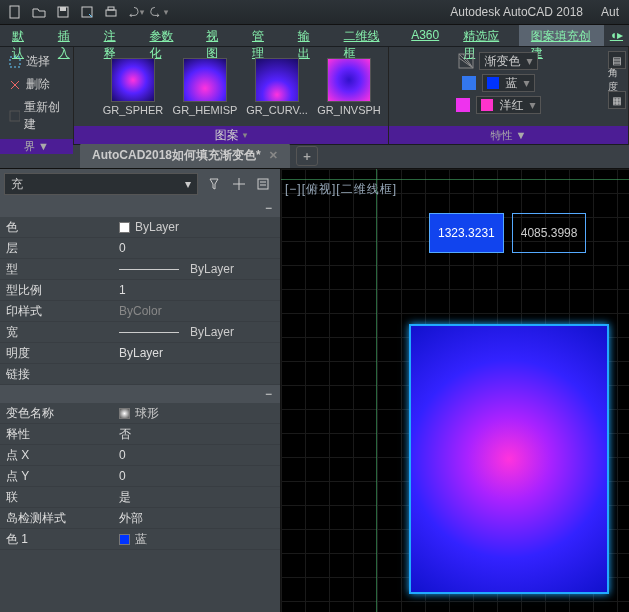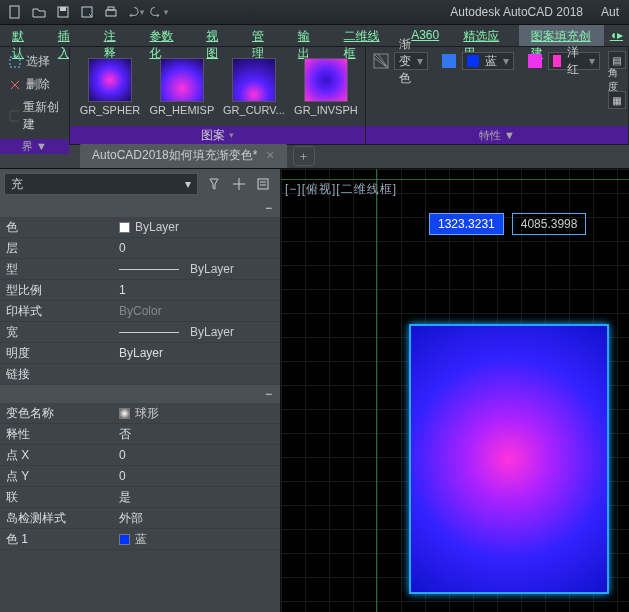--- a/index.html
+++ b/index.html
@@ -19,29 +19,29 @@
 .side-btns { display:flex; flex-direction:column; gap:2px; padding:4px 2px; }
 .side-btn { display:flex; align-items:center; gap:4px; padding:2px 6px; color:#ccc; }
 .side-btn svg { width:14px; height:14px; }
 .side-btn.dim { color:#666; }
 .pattern-item { display:flex; flex-direction:column; align-items:center; gap:2px; width:70px; }
 .pattern-swatch { width:44px; height:44px; background:radial-gradient(circle,#ff33dd 0%,#5522ff 45%,#1a0a66 100%); border:1px solid #555; }
 .pattern-swatch.hemi { background:radial-gradient(circle at 50% 70%,#ff33dd 0%,#5522ff 55%,#1a0a66 100%); }
 .pattern-swatch.curv { background:radial-gradient(circle at 50% 85%,#ff33dd 0%,#5522ff 35%,#1a0a66 100%); }
 .pattern-swatch.inv { background:radial-gradient(circle,#3311cc 0%,#6622ff 40%,#ff33dd 100%); }
 .pattern-label { font-size:11px; color:#ccc; }
-.prop-panel { flex:1; padding:2px 4px; display:flex; flex-direction:row; gap:12px;}
+.prop-panel { flex:1; padding:2px 4px; display:flex; flex-direction:column; gap:2px;align-items:center;}
 .prop-row { display:flex; align-items:center; gap:4px; height:20px;}
 .prop-row .icon { width:18px; height:18px; display:flex; align-items:center; justify-content:center;}
 .prop-dd { flex:1; height:18px; background:#2a2f33; border:1px solid #555; display:flex; align-items:center; padding:0 4px; gap:6px; font-size:11px;}
 .prop-dd .sw { width:12px; height:12px; }
 .prop-dd .caret { margin-left:auto; color:#888; }
 .tiny-col { width:20px; display:flex; flex-direction:column; gap:2px; padding:2px;}
 .tiny-btn { width:18px; height:18px; background:#2a2f33; border:1px solid #555; display:flex; align-items:center; justify-content:center; font-size:10px;}
-.tabbar { height:24px; background:#3a4046; display:flex; align-items:flex-end; padding-left:80px; gap:2px; border-bottom:1px solid #111;}
+.tabbar { height:24px; background:#3a4046; display:flex; align-items:flex-end; padding-left:80px; gap:2px; border-bottom:1px solid #111;font-weight:bold;}
 .doc-tab { background:#52585e; padding:4px 12px; border-radius:3px 3px 0 0; display:flex; align-items:center; gap:8px; font-size:12px; color:#ddd;}
 .doc-tab .close { color:#888; font-size:11px;}
 .new-tab { width:22px; height:20px; background:#3a4046; border:1px solid #555; border-radius:3px; display:flex; align-items:center; justify-content:center; color:#aaa; margin-left:4px; margin-bottom:2px;}
 .workspace { position:absolute; top:169px; left:0; right:0; bottom:0; display:flex; }
 .props-palette { width:281px; background:#3e4449; display:flex; flex-direction:column; border-right:1px solid #111;}
 .palette-hdr { height:30px; background:#4a5056; display:flex; align-items:center; padding:0 4px; gap:4px;}
 .palette-hdr .dd { flex:1; height:22px; background:#2a2f33; border:1px solid #555; display:flex; align-items:center; padding:0 6px;}
 .palette-hdr .dd .caret{ margin-left:auto;}
 .hdr-icons { display:flex; gap:6px; padding:0 4px;}
 .hdr-icons span { width:18px; height:18px; display:flex; align-items:center; justify-content:center;}
@@ -51,21 +51,21 @@
 .prop-line .lbl { width:115px; padding-left:6px; color:#ddd;}
 .prop-line .val { flex:1; padding-left:4px; color:#ddd; display:flex; align-items:center; gap:5px;}
 .sw-sm { width:11px; height:11px; border:1px solid #777; display:inline-block;}
 .bylayer-line { width:60px; height:1px; background:#ccc; display:inline-block; margin-right:6px;}
 .canvas { flex:1; background:#000; position:relative; overflow:hidden;}
 .grid { position:absolute; inset:0; background-image:linear-gradient(#1a1a1a 1px,transparent 1px),linear-gradient(90deg,#1a1a1a 1px,transparent 1px); background-size:24px 24px;}
 .crosshair-h { position:absolute; left:0; right:0; top:10px; height:1px; background:#4a6; opacity:.6;}
 .crosshair-v { position:absolute; top:0; bottom:0; left:95px; width:1px; background:#4a6; opacity:.6;}
 .view-label { position:absolute; top:12px; left:4px; color:#9ab; font-size:12px; letter-spacing:1px;}
 .coord-box { position:absolute; top:44px; display:flex; gap:8px;}
-.coord { border:1px solid #5af; padding:3px 8px; font-size:12px;}
+.coord { border:1px solid #5af; padding:12px 8px; font-size:12px;}
 .coord.active { background:#1144ee; color:#fff;}
 .hatch-rect { position:absolute; left:128px; top:155px; width:200px; height:270px; border:2px solid #22aaff; background:radial-gradient(circle at 50% 50%,#ff33dd 0%,#aa22ff 25%,#3322ff 60%,#1111cc 100%); box-shadow:0 0 8px #22aaff;}
 .car{ font-size:9px; color:#888; }
 </style>
 </head>
 <body>
 
 <div class="titlebar">
   <div class="qat">
     <div class="qat-btn">

